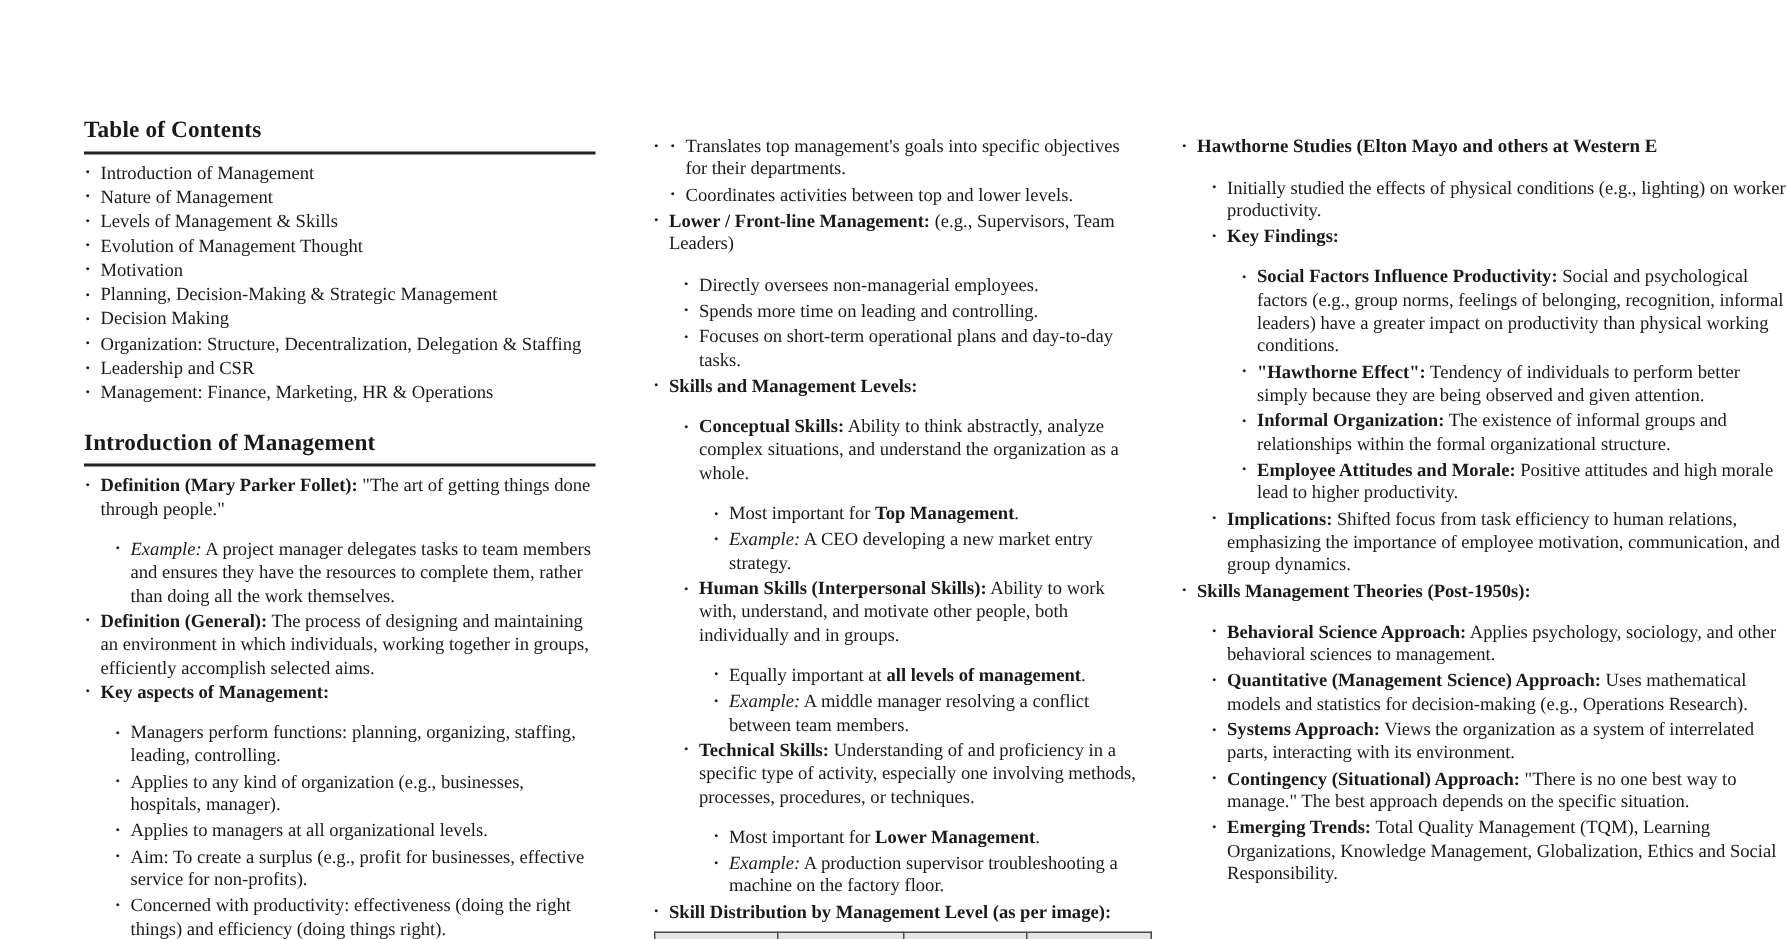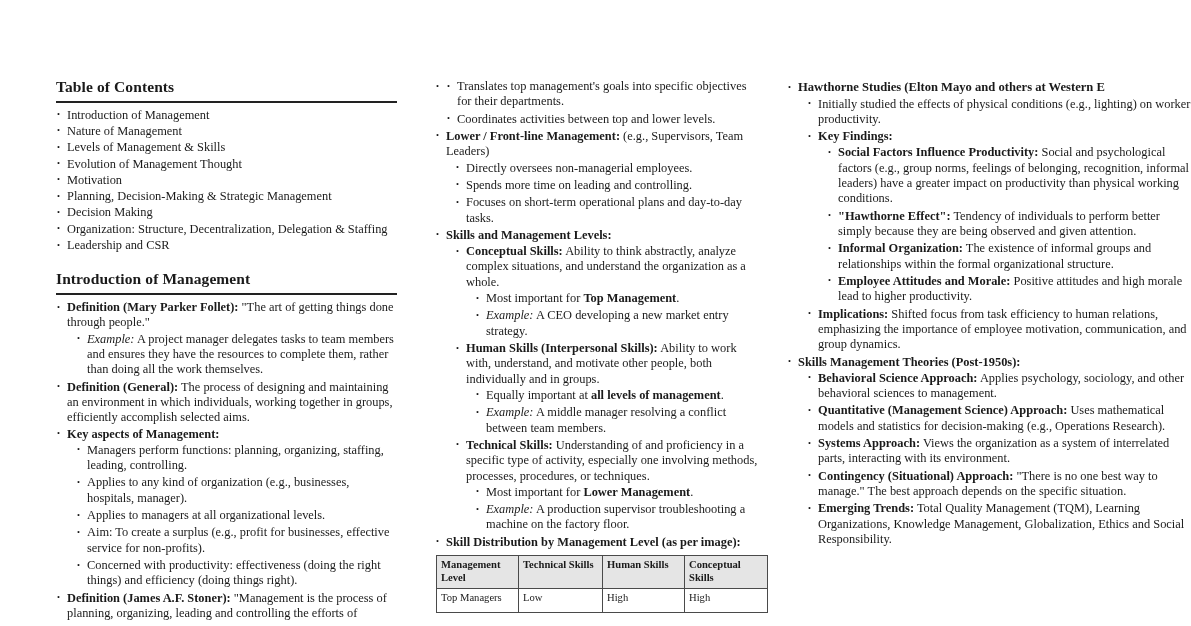--- a/index.html
+++ b/index.html
@@ -68,42 +68,42 @@
   ul.lvl > li::before {
     content: "\2022";
     position: absolute;
     left: 1px;
     top: -0.5px;
     font-size: 8.5px;
     line-height: 1.72;
     color: #1a1a1a;
   }
   ul.lvl ul.lvl {
-    margin-top: 1px;
+    margin-top: 12px;
     padding-left: 9px;
   }
   ul.lvl ul.lvl > li { margin-bottom: 2px; }
   li.roomy { margin-bottom: 4px; }
 
   b, strong { font-weight: bold; }
   i, em { font-style: italic; }
 
   
   .toc > li { margin-bottom: 3px; }
 
   
   .clip-row {
     white-space: nowrap;
     overflow: hidden;
   }
   .hawthorne-title {
     font-weight: bold;
     font-size: 12.6px;
     display: block;
-    margin-top: 2px;
+    margin-top: 12px;
     white-space: nowrap;
   }
 
   
   table.skills {
     border-collapse: collapse;
     margin: 5px 0 0 1px;
     width: 331px;
     table-layout: fixed;
     font-size: 10.6px;
@@ -139,20 +139,21 @@
       <ul class="lvl toc">
         <li>Introduction of Management</li>
         <li>Nature of Management</li>
         <li>Levels of Management &amp; Skills</li>
         <li>Evolution of Management Thought</li>
         <li>Motivation</li>
         <li>Planning, Decision-Making &amp; Strategic Management</li>
         <li>Decision Making</li>
         <li>Organization: Structure, Decentralization, Delegation &amp; Staffing</li>
         <li>Leadership and CSR</li>
+        <li>Management: Finance, Marketing, HR &amp; Operations</li>
       </ul>
 
       <div class="heading-spacer"></div>
 
       <h2 class="heading">Introduction of Management</h2>
 
       <ul class="lvl">
         <li class="roomy">
           <b>Definition (Mary Parker Follet):</b><span> "The art of getting things done through people."</span>
           <ul class="lvl">

